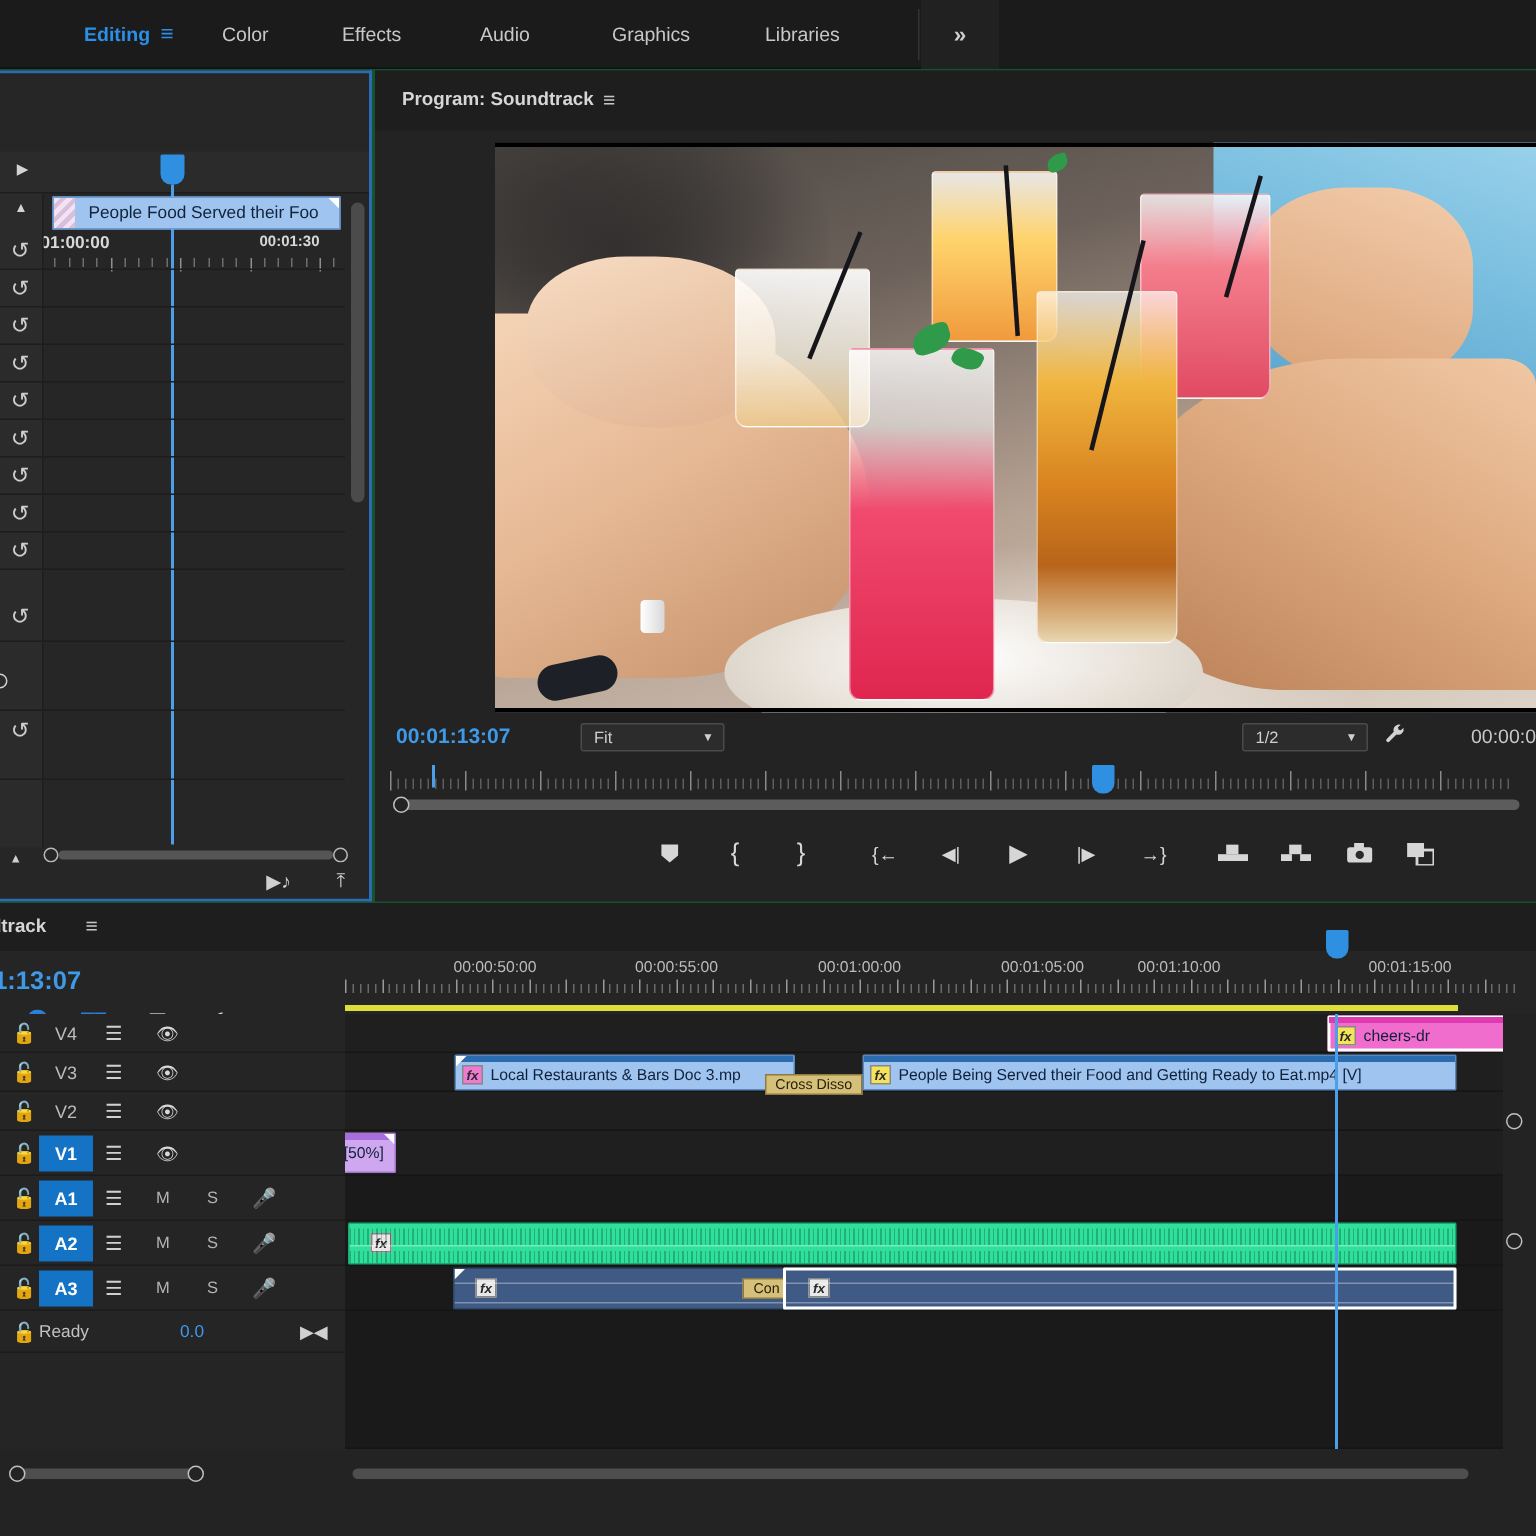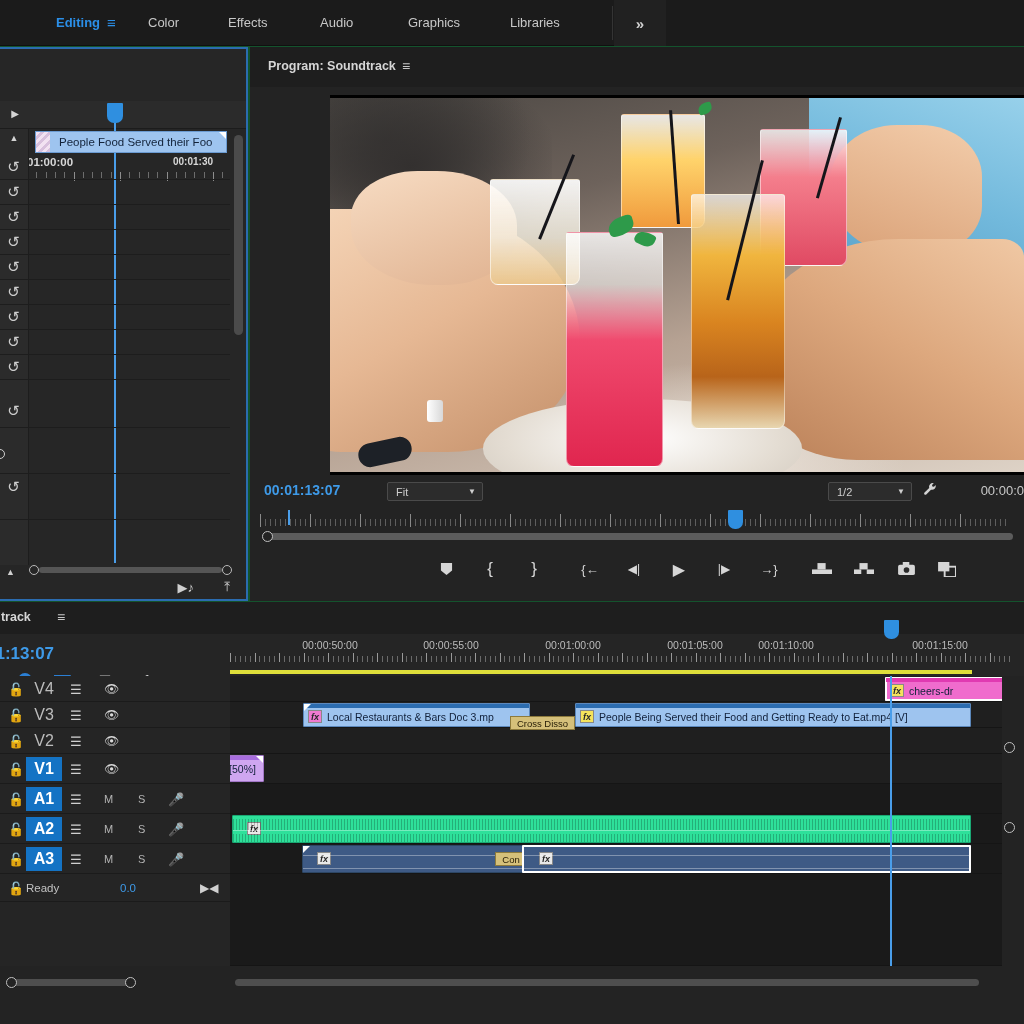--- a/index.html
+++ b/index.html
@@ -271,21 +271,21 @@
     border-radius: 1px 1px 7px 7px; z-index: 12;
   }
   .tl-cti { position: absolute; top: 74px; width: 1.6px; bottom: 58px; background: #4a9eea; z-index: 11; }
 
   .tl-tracks-hdr { position: absolute; left: 0; top: 74px; width: 230px; bottom: 58px; background: #252525; }
   .trk-row { position: absolute; left: 0; width: 230px; border-bottom: 1px solid #1b1b1b; }
   .trk-lock { position: absolute; left: 8px; top: 50%; transform: translateY(-50%); color: #d0d0d0; font-size: 13px; }
   .trk-name {
     position: absolute; left: 26px; top: 50%; transform: translateY(-50%);
     width: 36px; height: 24px; display: flex; align-items: center; justify-content: center;
-    font-size: 16px; color: #bcbcbc;
+    font-size: 12px; color: #bcbcbc;
   }
   .trk-name.sel { background: #1473c4; color: #fff; font-weight: bold; }
   .trk-sync { position: absolute; left: 70px; top: 50%; transform: translateY(-50%); color: #d0d0d0; font-size: 13px; }
   .trk-eye { position: absolute; left: 104px; top: 50%; transform: translateY(-50%); color: #d8d8d8; font-size: 12px; }
   .trk-m { position: absolute; left: 104px; top: 50%; transform: translateY(-50%); font-size: 11px; color: #b4b4b4; }
   .trk-s { position: absolute; left: 138px; top: 50%; transform: translateY(-50%); font-size: 11px; color: #b4b4b4; }
   .trk-mic { position: absolute; left: 168px; top: 50%; transform: translateY(-50%); font-size: 13px; color: #d6d6d6; }
   .trk-master-lbl { position: absolute; left: 26px; top: 50%; transform: translateY(-50%); font-size: 11.5px; color: #c2c2c2; }
   .trk-master-val { position: absolute; left: 120px; top: 50%; transform: translateY(-50%); font-size: 11.5px; color: #3e9ae8; }
   .trk-master-ico { position: absolute; left: 200px; top: 50%; transform: translateY(-50%); font-size: 12px; color: #d0d0d0; }

